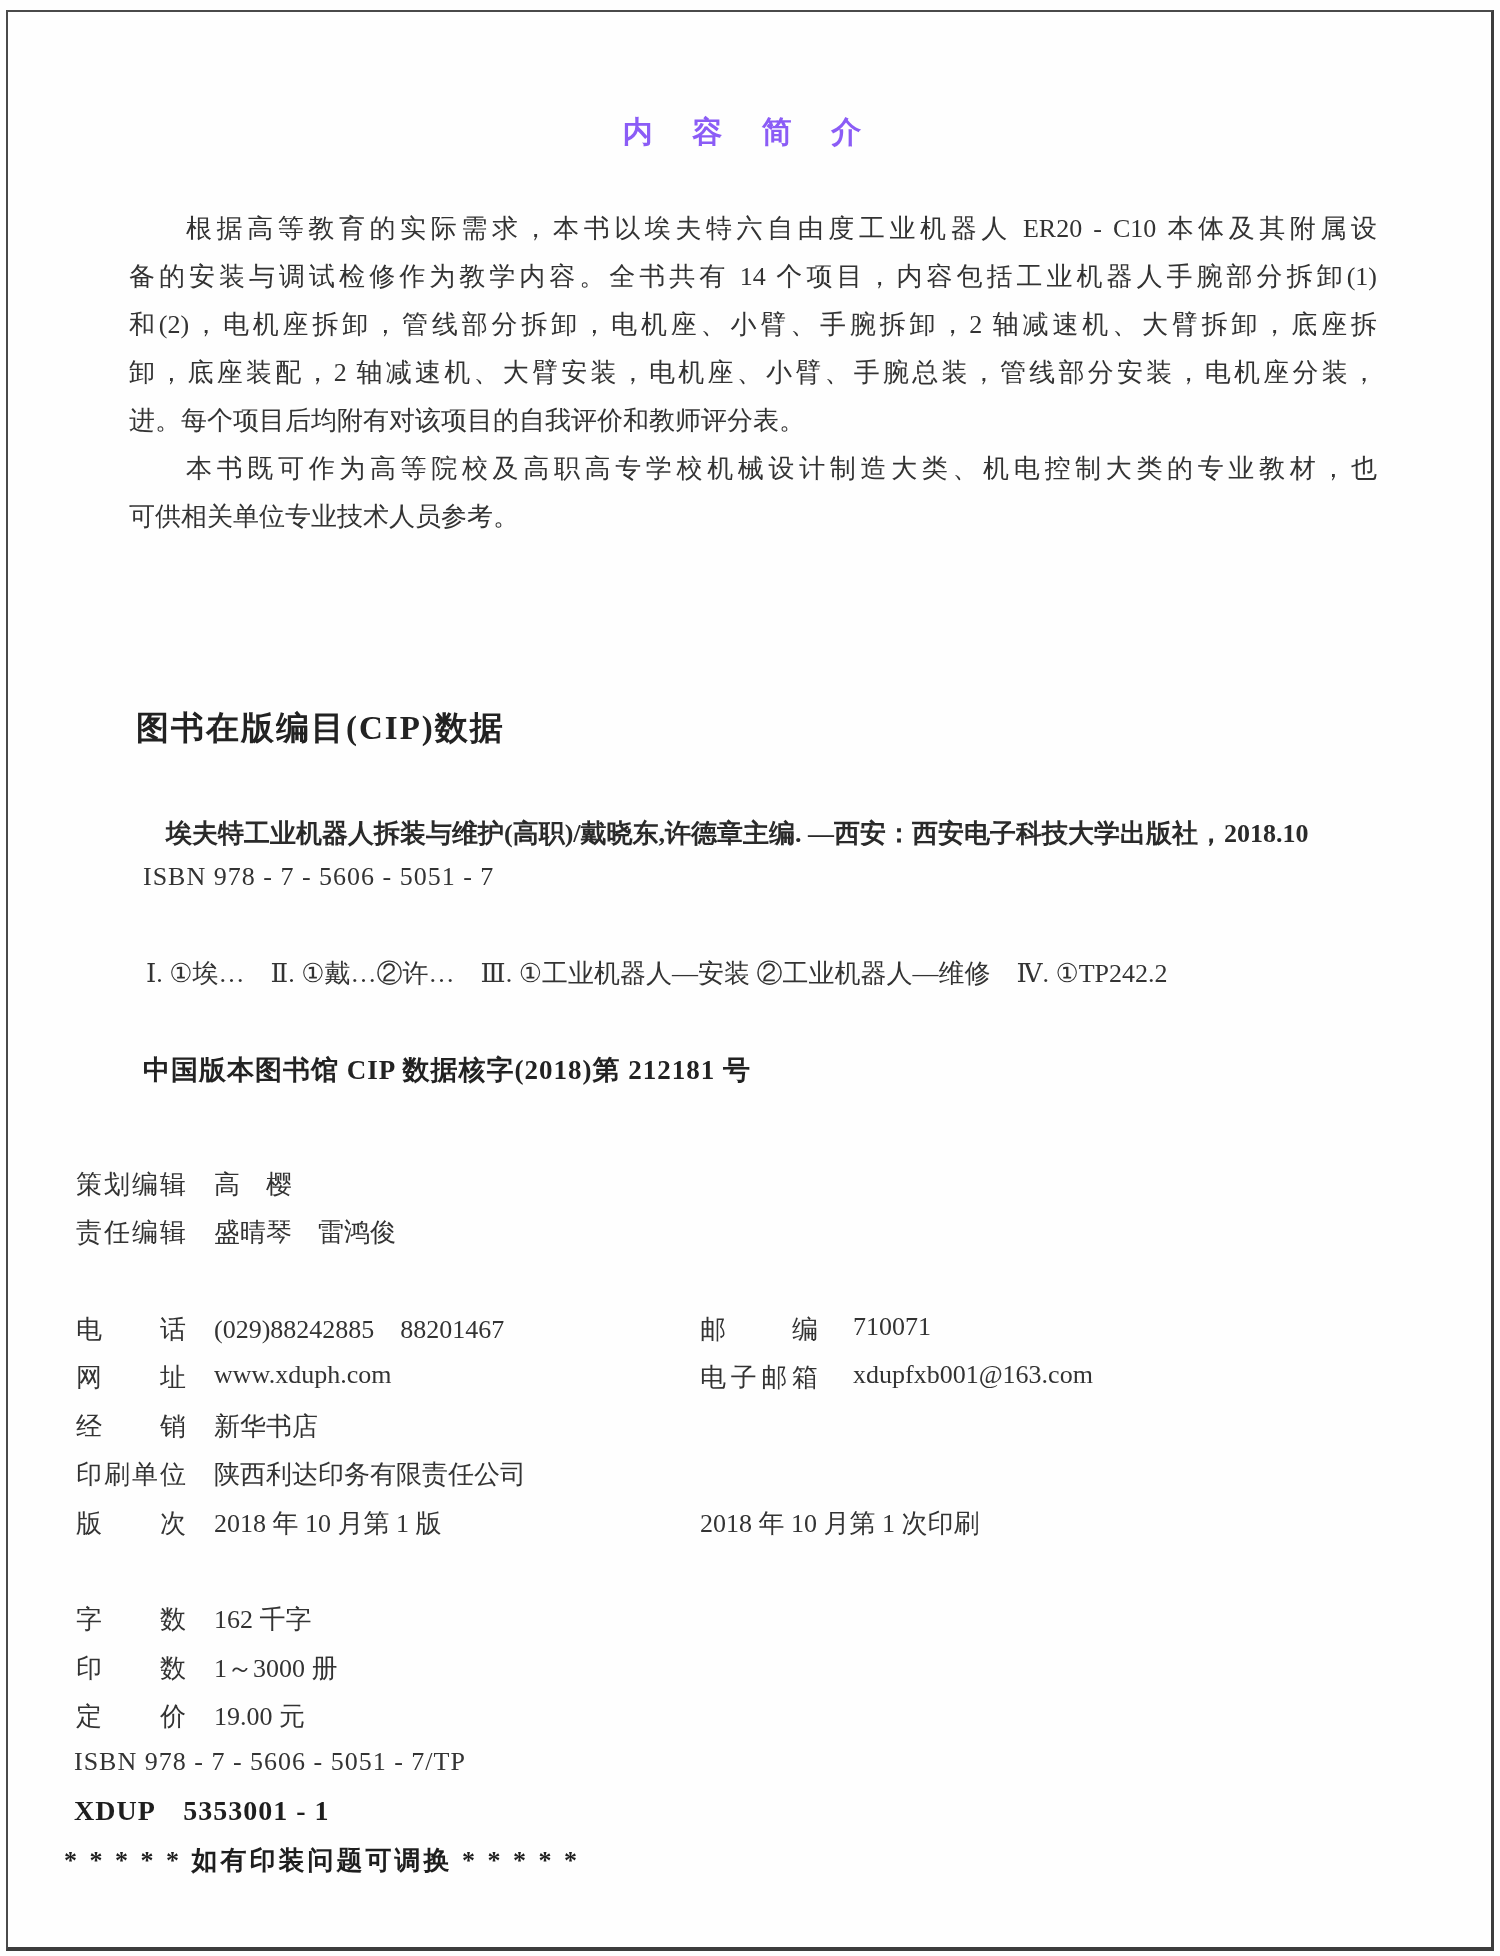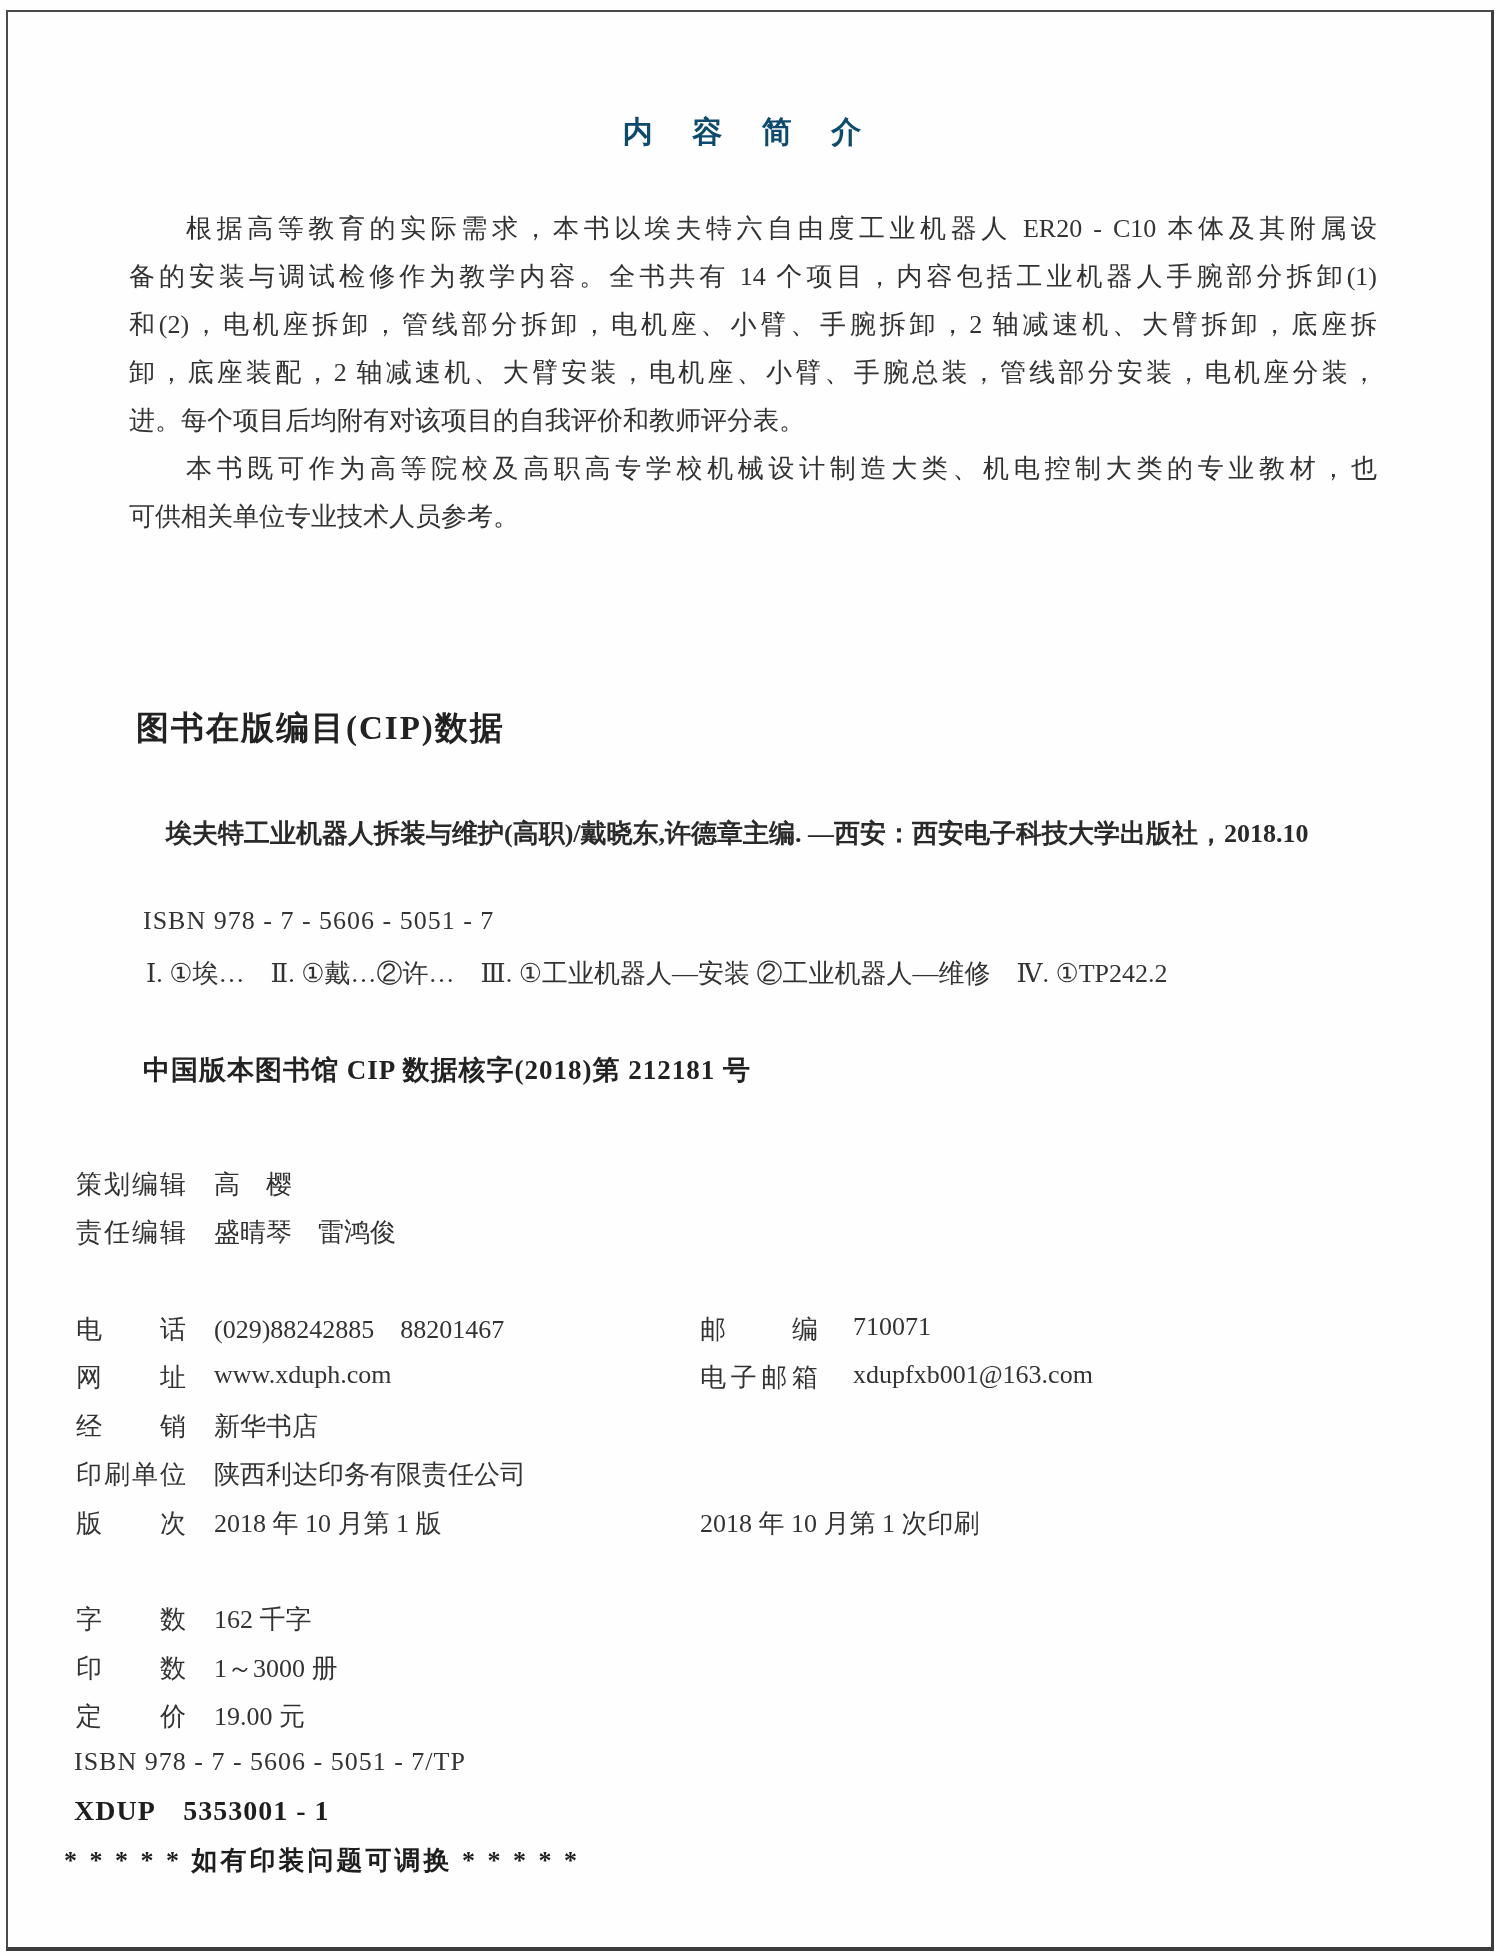--- a/index.html
+++ b/index.html
@@ -14,41 +14,41 @@
   .scan-frame{
     position:absolute;left:6px;top:10px;right:6px;bottom:5px;
     border-top:2px solid #4a4a4a;
     border-left:2px solid #4a4a4a;
     border-right:3px solid #3c3c3c;
     border-bottom:4px solid #3c3c3c;
     pointer-events:none;
   }
   .title{
     position:absolute;left:0;top:112px;width:1500px;
-    text-align:center;font-size:30px;font-weight:bold;color:#0c4a6e;
+    text-align:center;font-size:30px;font-weight:bold;color:#8b5cf6;
     letter-spacing:16px;
   }
   .intro{
     position:absolute;left:129px;top:205px;width:1248px;
     font-size:26px;line-height:48px;color:#333;
   }
   .intro .ln{height:48px;overflow:hidden;}
   .just{text-align:justify;text-align-last:justify;}
   .indent{text-indent:57px;}
   .cip-heading{
     position:absolute;left:136px;top:706px;
     font-size:33px;font-weight:bold;color:#222;letter-spacing:2px;
   }
   .cip-book{
     position:absolute;left:138px;top:816px;width:1320px;
     font-size:26px;font-weight:bold;color:#2a2a2a;margin-left:28px;
   }
   .cip-isbn{
     position:absolute;left:143px;top:862px;
-    font-size:26px;color:#333;letter-spacing:1px;margin-top:44px;
+    font-size:26px;color:#333;letter-spacing:1px;
   }
   .cip-class{
     position:absolute;left:146px;top:956px;width:1300px;
     font-size:26px;color:#333;
   }
   .cip-record{
     position:absolute;left:143px;top:1052px;
     font-size:27px;font-weight:bold;color:#222;letter-spacing:1px;
   }
   .row{position:absolute;left:76px;width:1360px;height:40px;font-size:26px;color:#333;}

